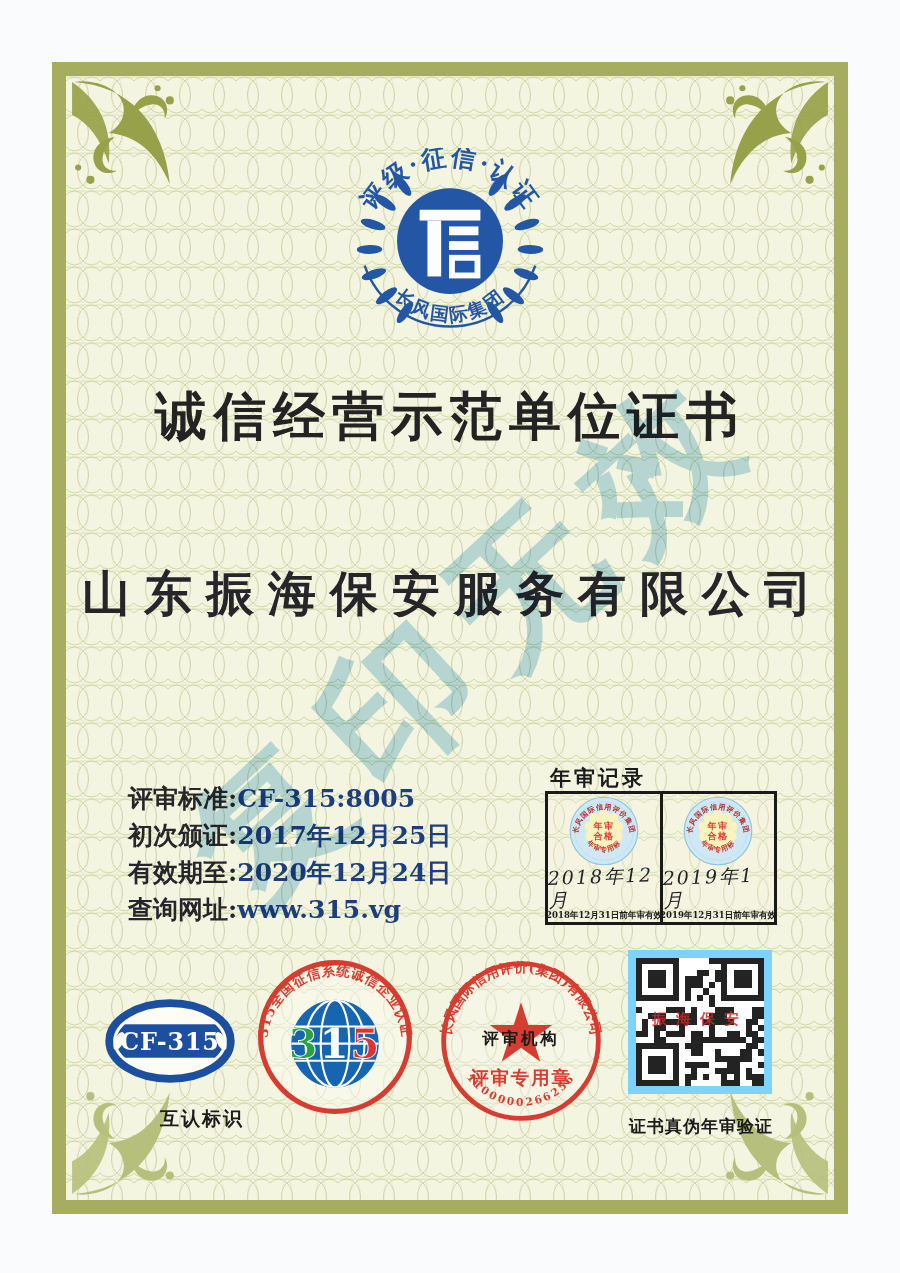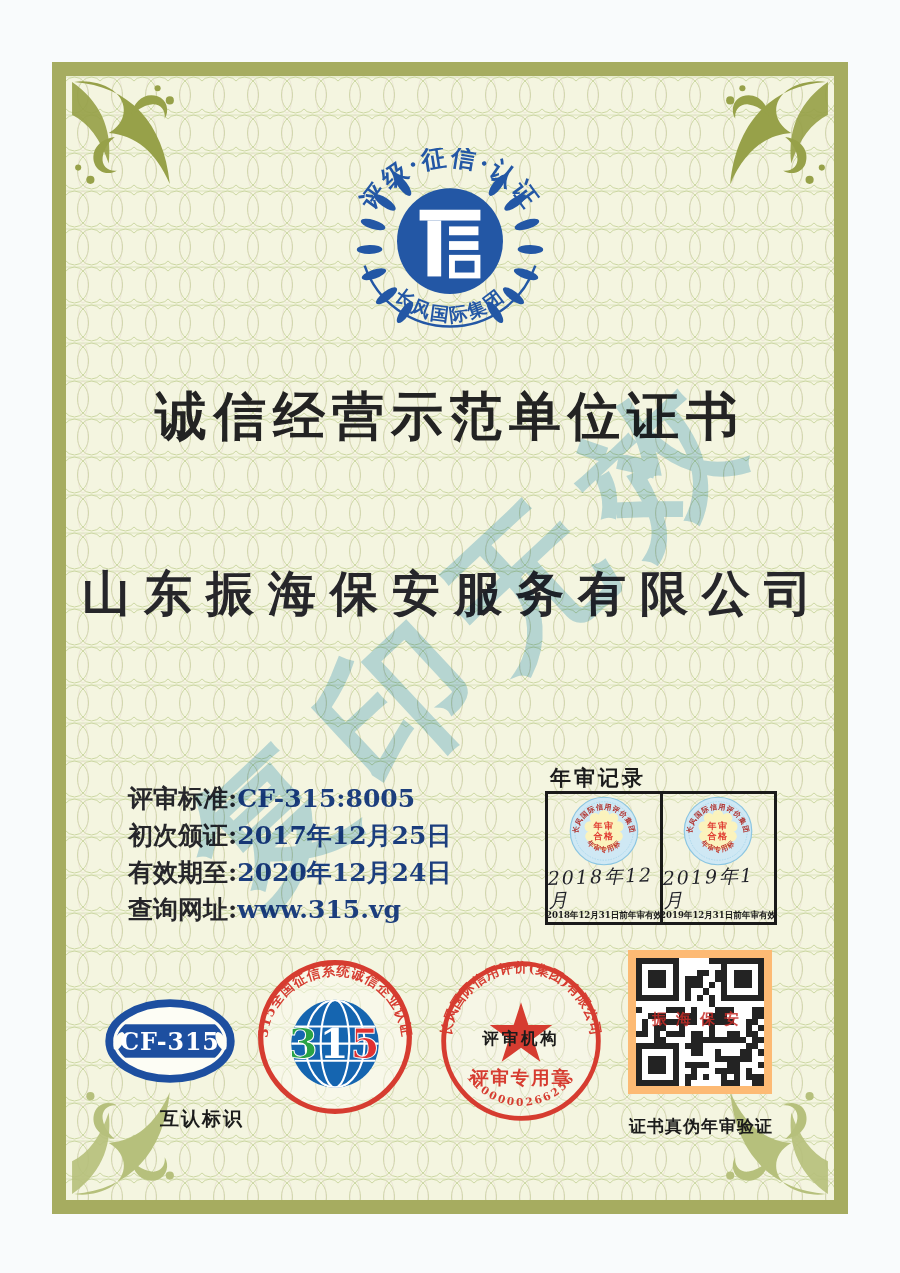--- a/index.html
+++ b/index.html
@@ -43,21 +43,21 @@
      color:#1f2028;letter-spacing:2px;line-height:22px;margin-top:-2px;transform:rotate(-2deg);}
   .validity{font-size:9px;font-weight:bold;color:#1b1b1b;letter-spacing:0;transform:scaleX(0.95);
      font-family:"DejaVu Serif","Liberation Serif",serif;white-space:nowrap;}
   .cf-block{position:absolute;left:38px;top:920px;width:140px;text-align:right;}
   .cf-oval{width:132px;height:90px;display:block;}
   .cf-caption{margin-top:20px;margin-left:30px;font-size:19px;font-weight:bold;color:#1b1b1b;
      letter-spacing:2px;font-family:Liberation Mono, monospace;}
   .seal315{position:absolute;left:188px;top:880px;width:162px;height:162px;}
   .redstamp{position:absolute;left:368px;top:878px;width:174px;height:174px;}
   .qr-block{position:absolute;left:562px;top:874px;width:144px;}
-  .qr-wrap{position:relative;width:128px;height:128px;background:#fdba74;padding:8px;}
+  .qr-wrap{position:relative;width:128px;height:128px;background:#7dd3fc;padding:8px;}
   .qr-grid{display:grid;grid-template-columns:repeat(21,1fr);grid-template-rows:repeat(21,1fr);
      width:128px;height:128px;}
   .qr-grid i{display:block;width:100%;height:100%;}
   .qd{background:#232323;} .ql{background:#ffffff;}
   .qr-overlay{position:absolute;left:0;right:0;top:60px;text-align:center;font-size:15px;font-weight:bold;
      color:rgba(198,42,38,0.85);letter-spacing:9px;font-family:"DejaVu Serif","Liberation Serif",serif;}
   .qr-caption{margin-top:21px;font-size:17px;font-weight:bold;color:#1b1b1b;letter-spacing:1px;
      text-align:center;width:150px;margin-left:-2px;font-family:"DejaVu Serif","Liberation Serif",serif;}
   text{font-family:"DejaVu Serif","Liberation Serif",serif;}
 </style>

